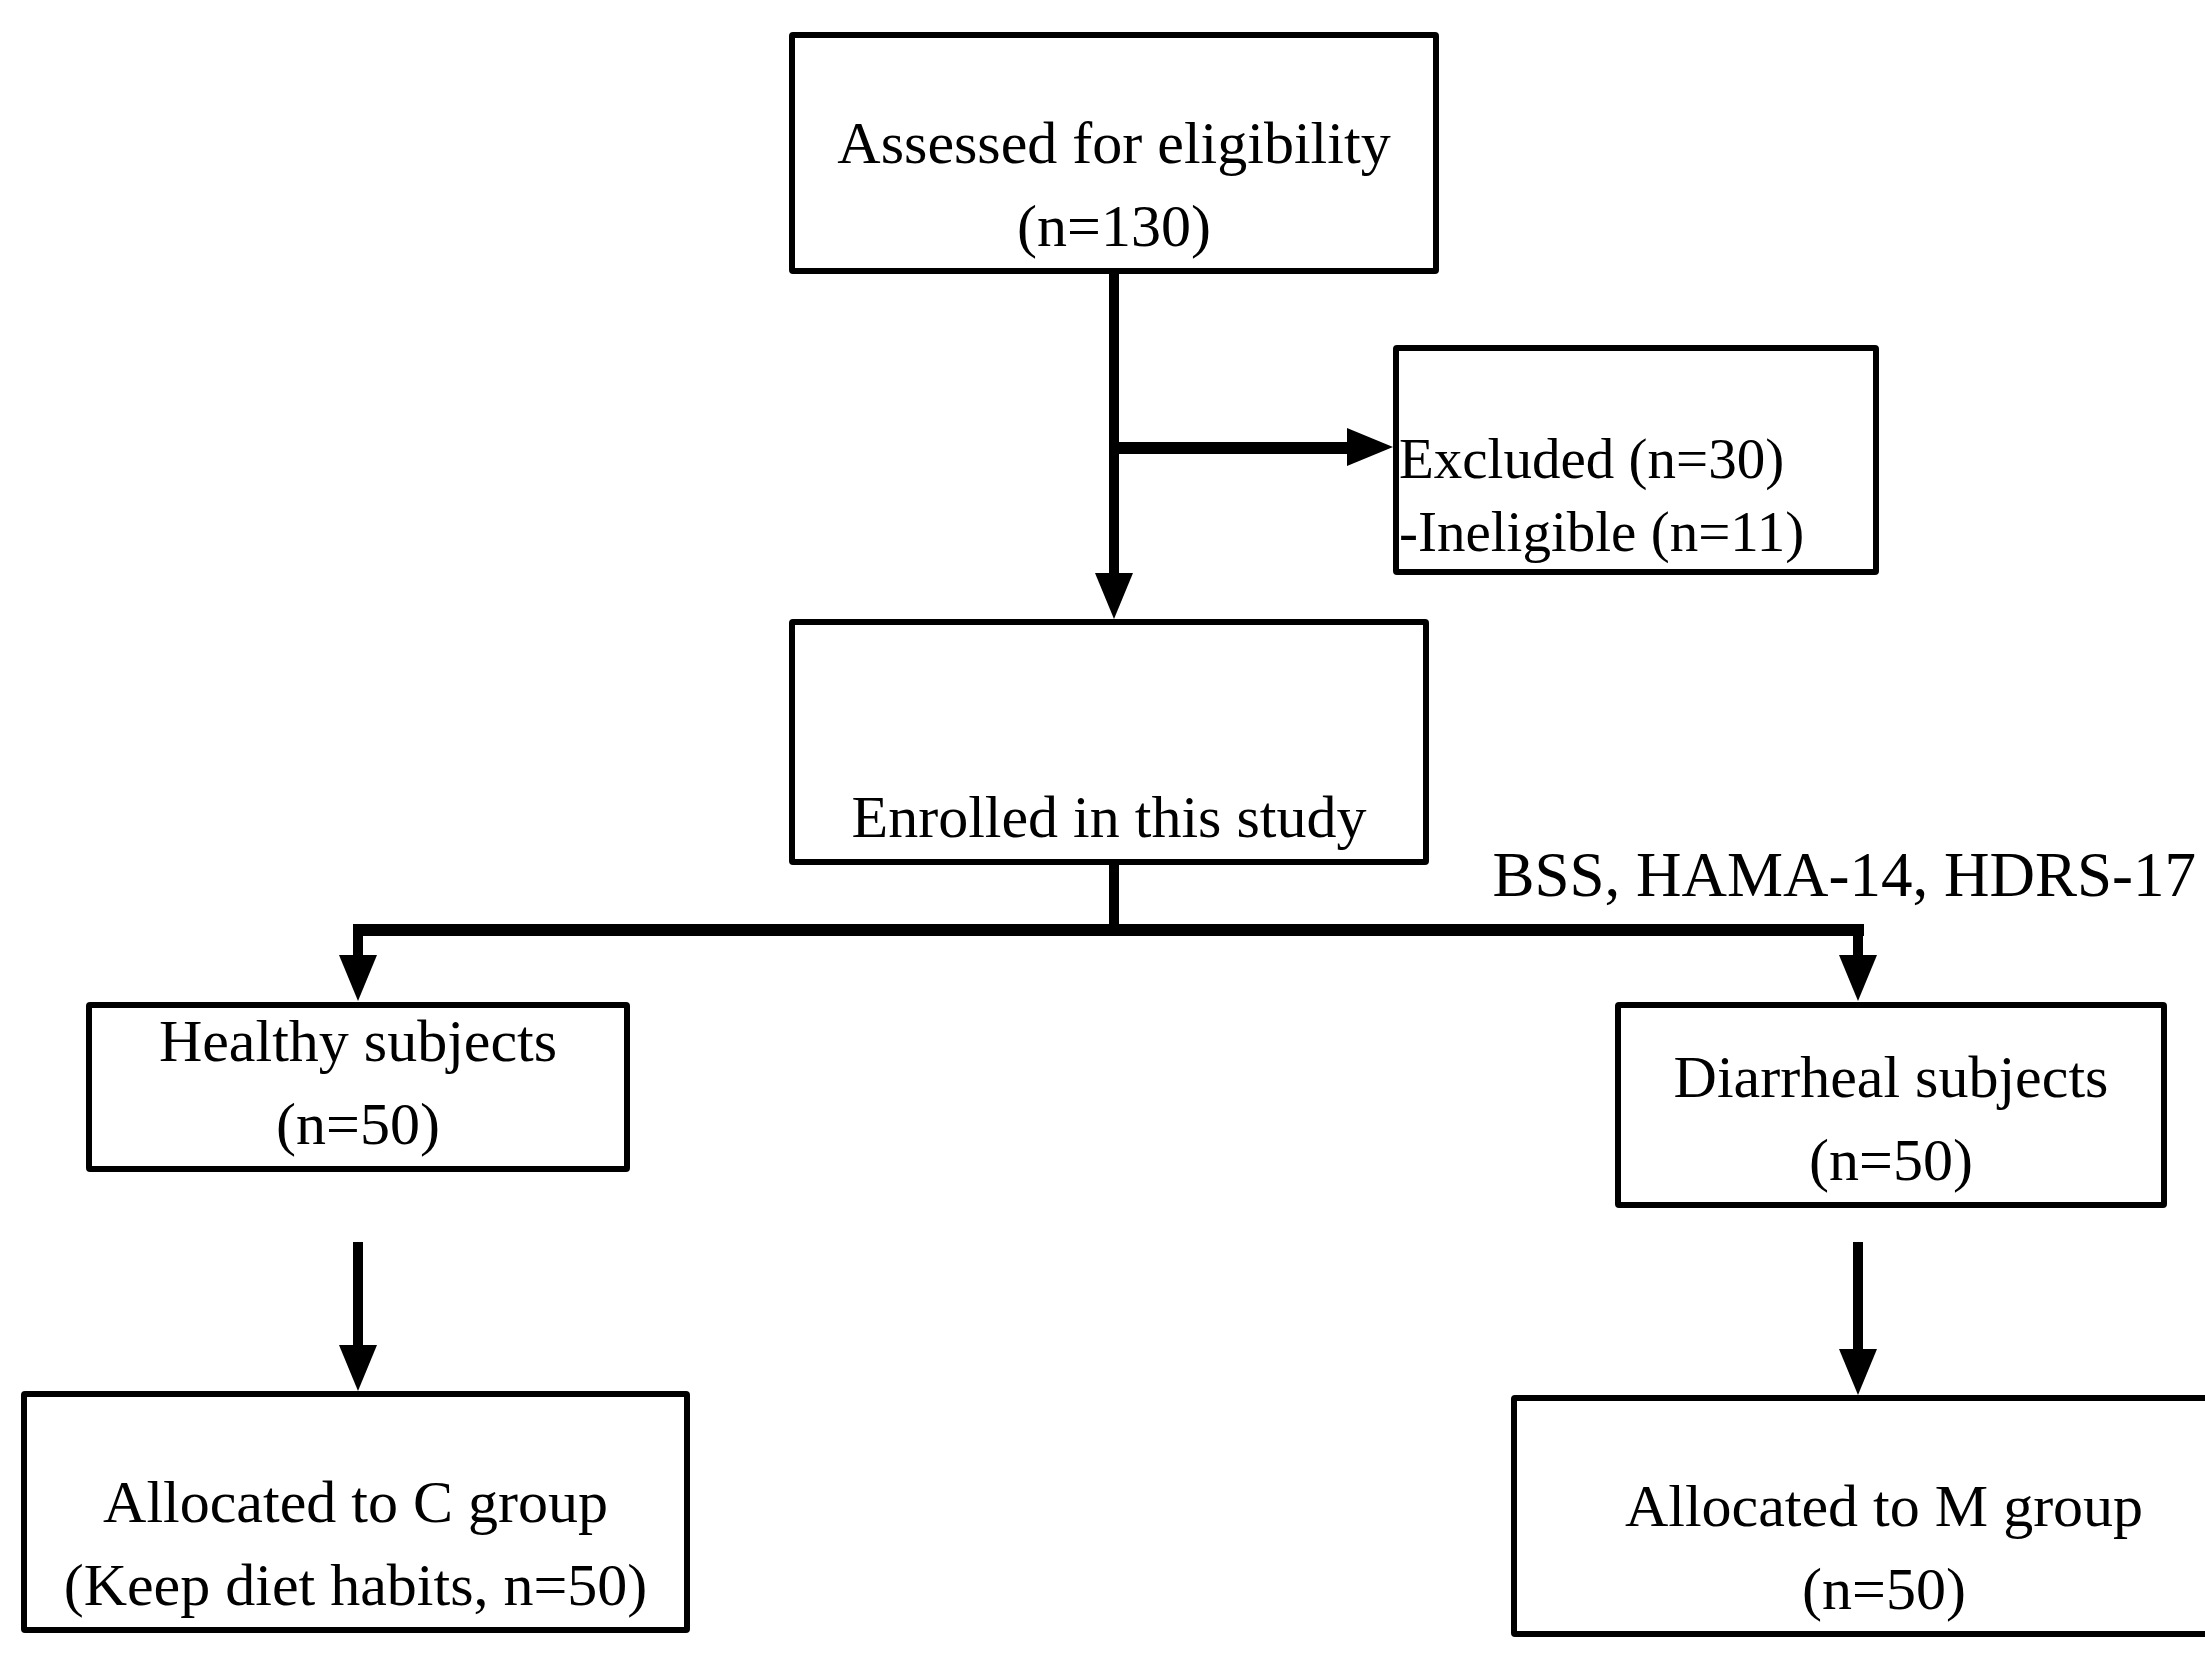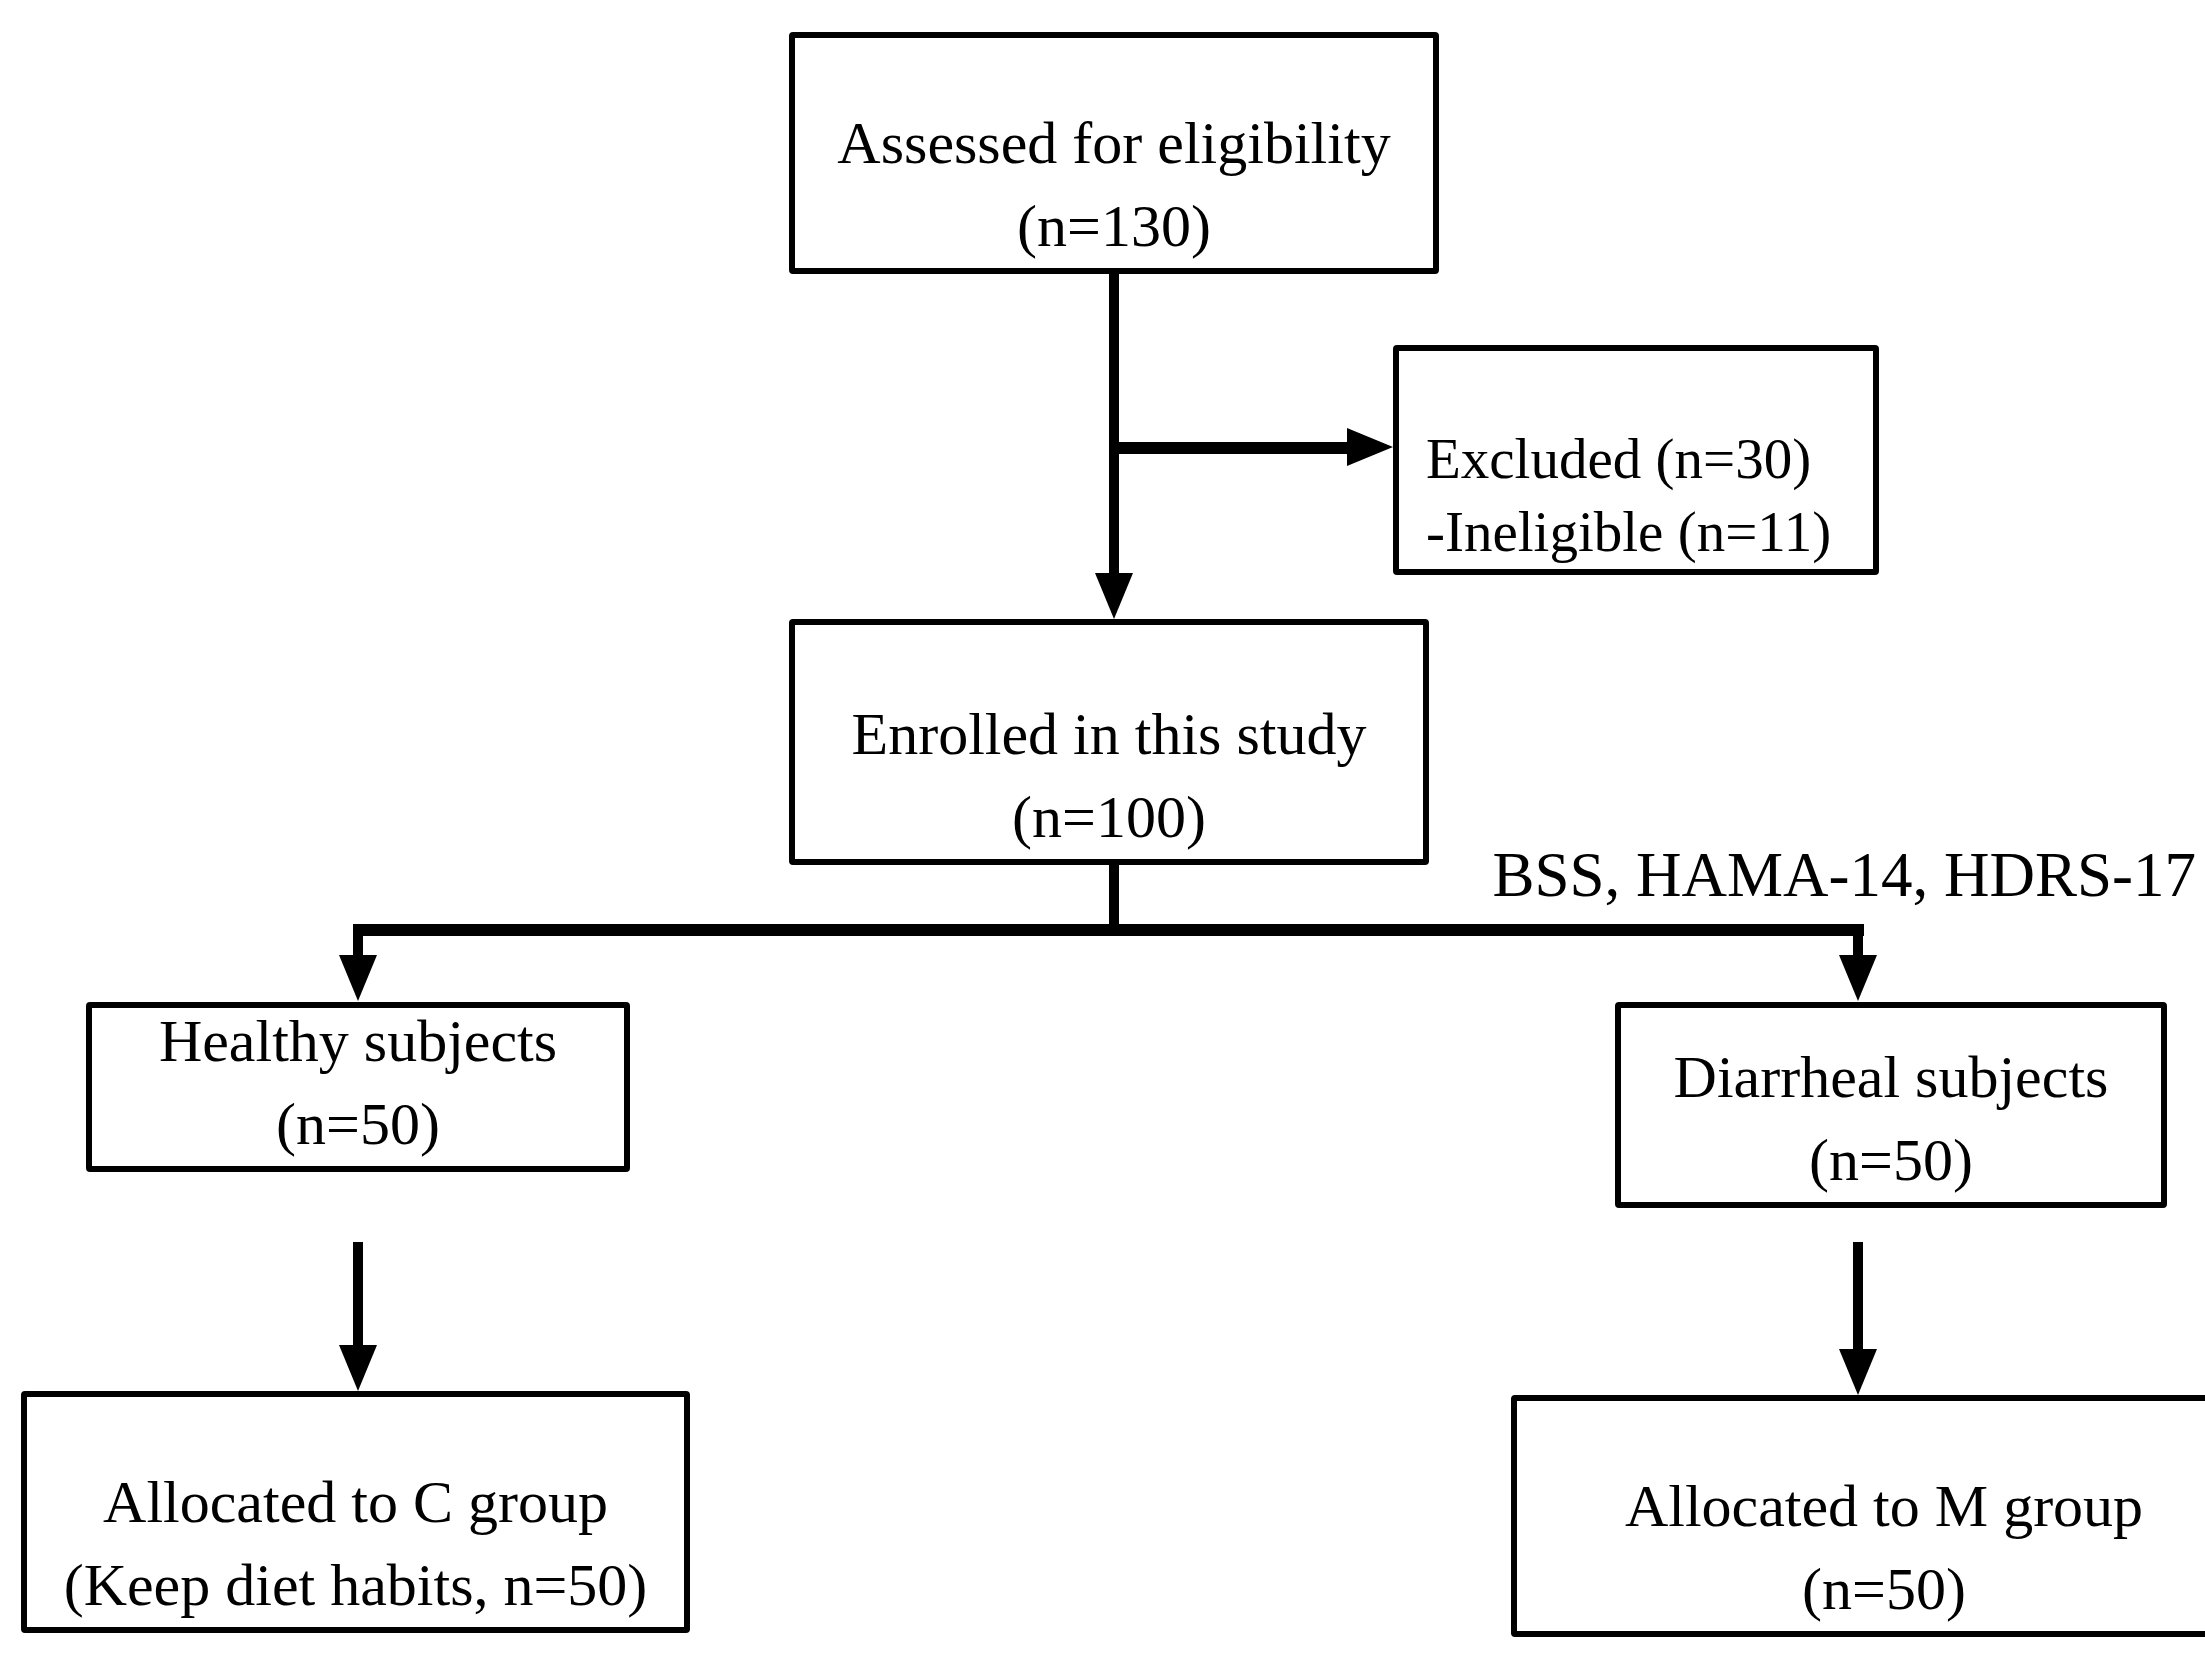--- a/index.html
+++ b/index.html
@@ -31,21 +31,21 @@
     text-align: center;
     font-size: 60px;
     line-height: 1.38;
     white-space: nowrap;
   }
   .fbox .bline { display: block; }
 
   #box-assessed   { left: 789px; top: 32px;   width: 650px; height: 242px; }
   #box-excluded   { left: 1393px; top: 345px;  width: 486px; height: 230px;
                     align-items: flex-start; text-align: left;
-                    padding-left: 27px; padding-right: 6px;
+                    padding-right: 6px;
                     font-size: 57px; line-height: 1.28; }
   #box-enrolled   { left: 789px; top: 619px;  width: 640px; height: 246px; }
   #box-healthy    { left: 86px;  top: 1002px; width: 544px; height: 170px; }
   #box-diarrheal  { left: 1583px; top: 1002px; width: 552px; height: 206px; margin-left: 32px; }
   #box-alloc-c    { left: 21px;   top: 1391px; width: 669px; height: 242px; }
   #box-alloc-m    { left: 1511px; top: 1395px; width: 746px; height: 242px; }
 
   
   .cline {
     position: absolute;
@@ -110,21 +110,20 @@
     <span class="bline">(n=130)</span>
   </div>
 
   <div class="fbox" id="box-excluded">
     <span class="bline">Excluded (n=30)</span>
     <span class="bline">-Ineligible (n=11)</span>
   </div>
 
   <div class="fbox" id="box-enrolled">
     <span class="bline">Enrolled in this study</span>
-    <span class="bline">(n=100)</span>
   </div>
 
   <div class="fbox" id="box-healthy">
     <span class="bline">Healthy subjects</span>
     <span class="bline">(n=50)</span>
   </div>
 
   <div class="fbox" id="box-diarrheal">
     <span class="bline">Diarrheal subjects</span>
     <span class="bline">(n=50)</span>

